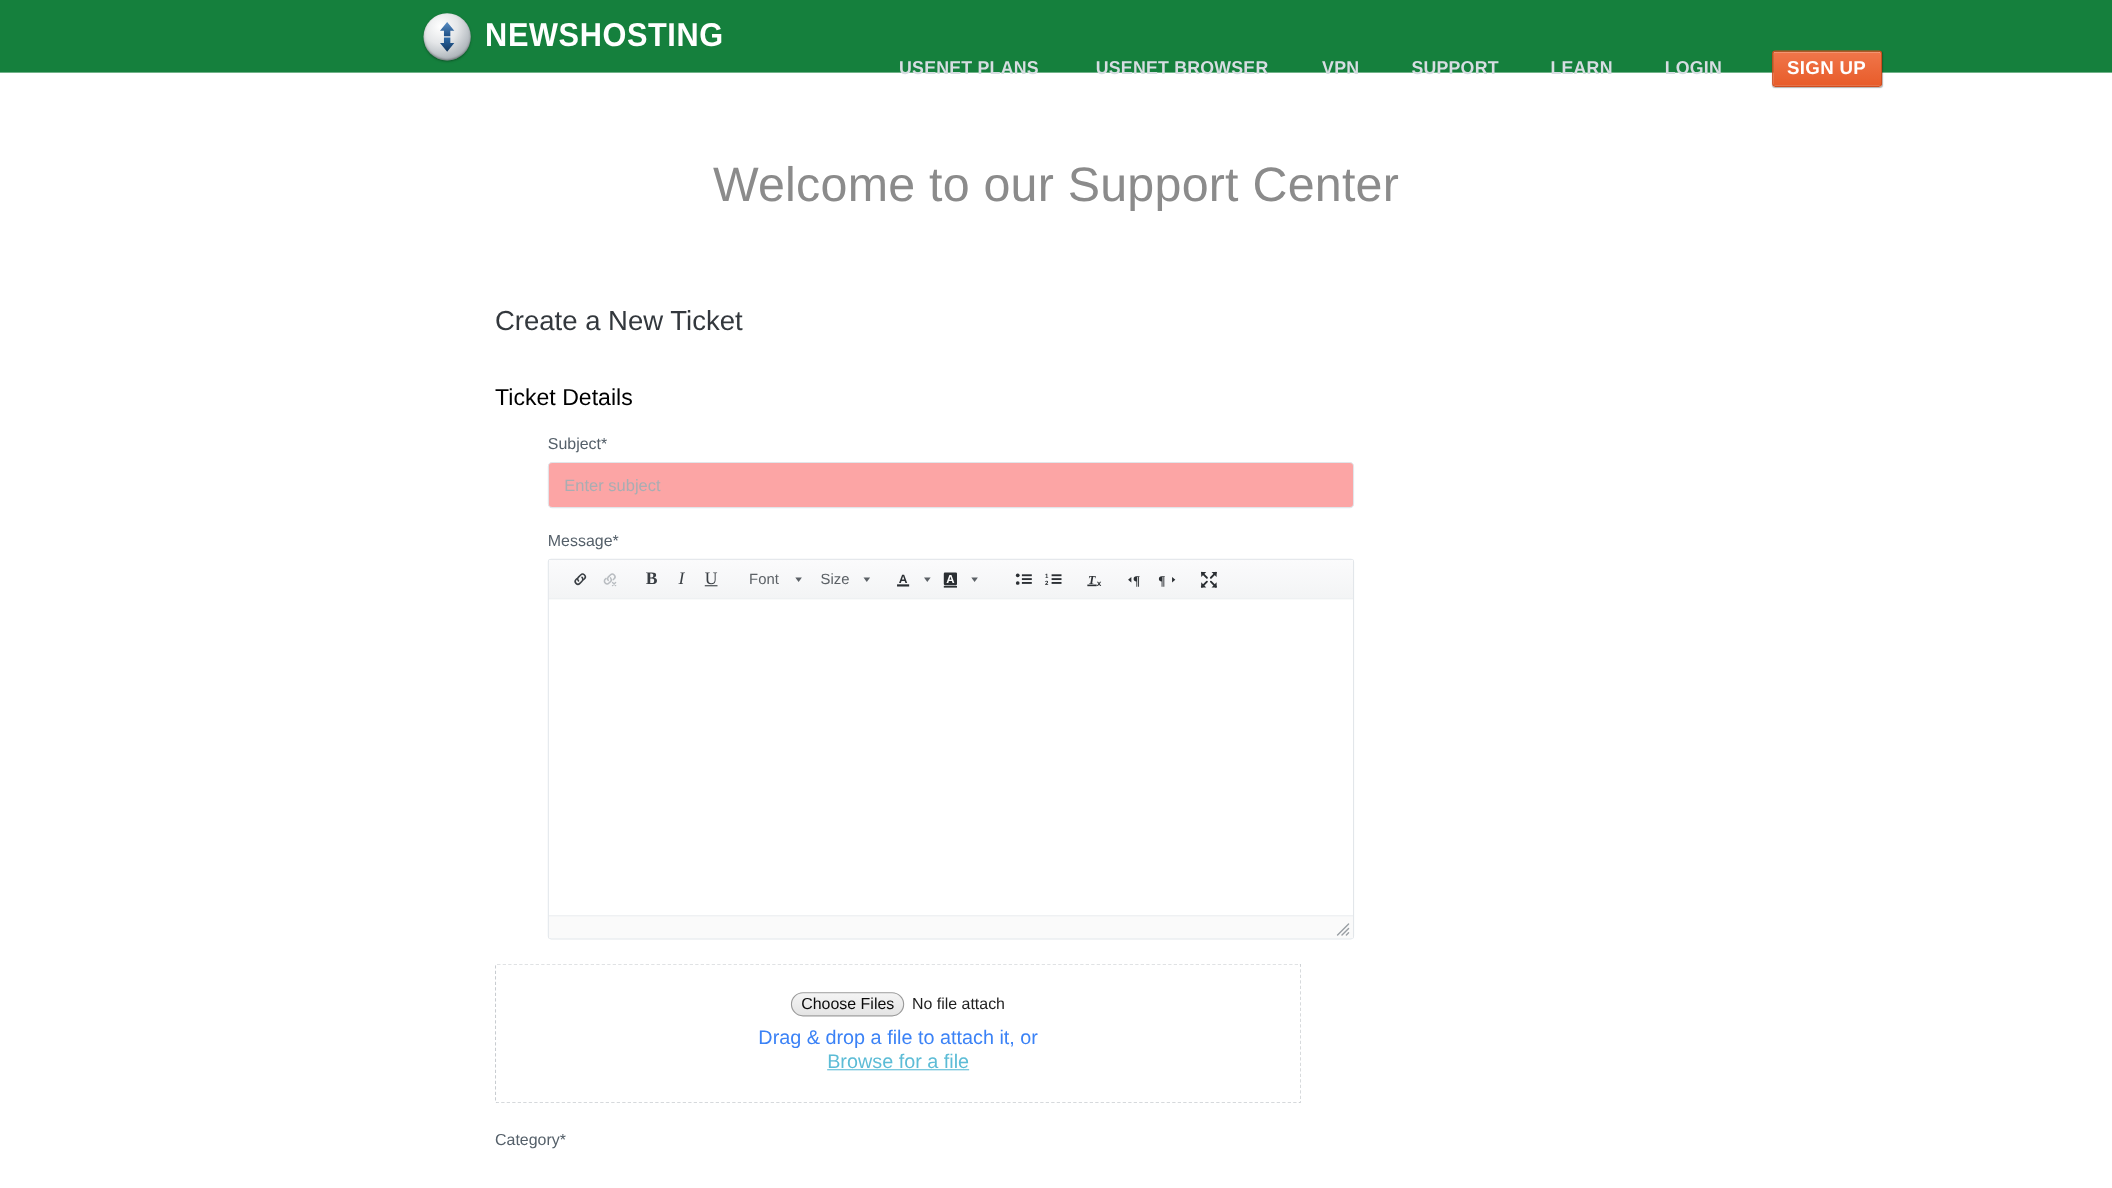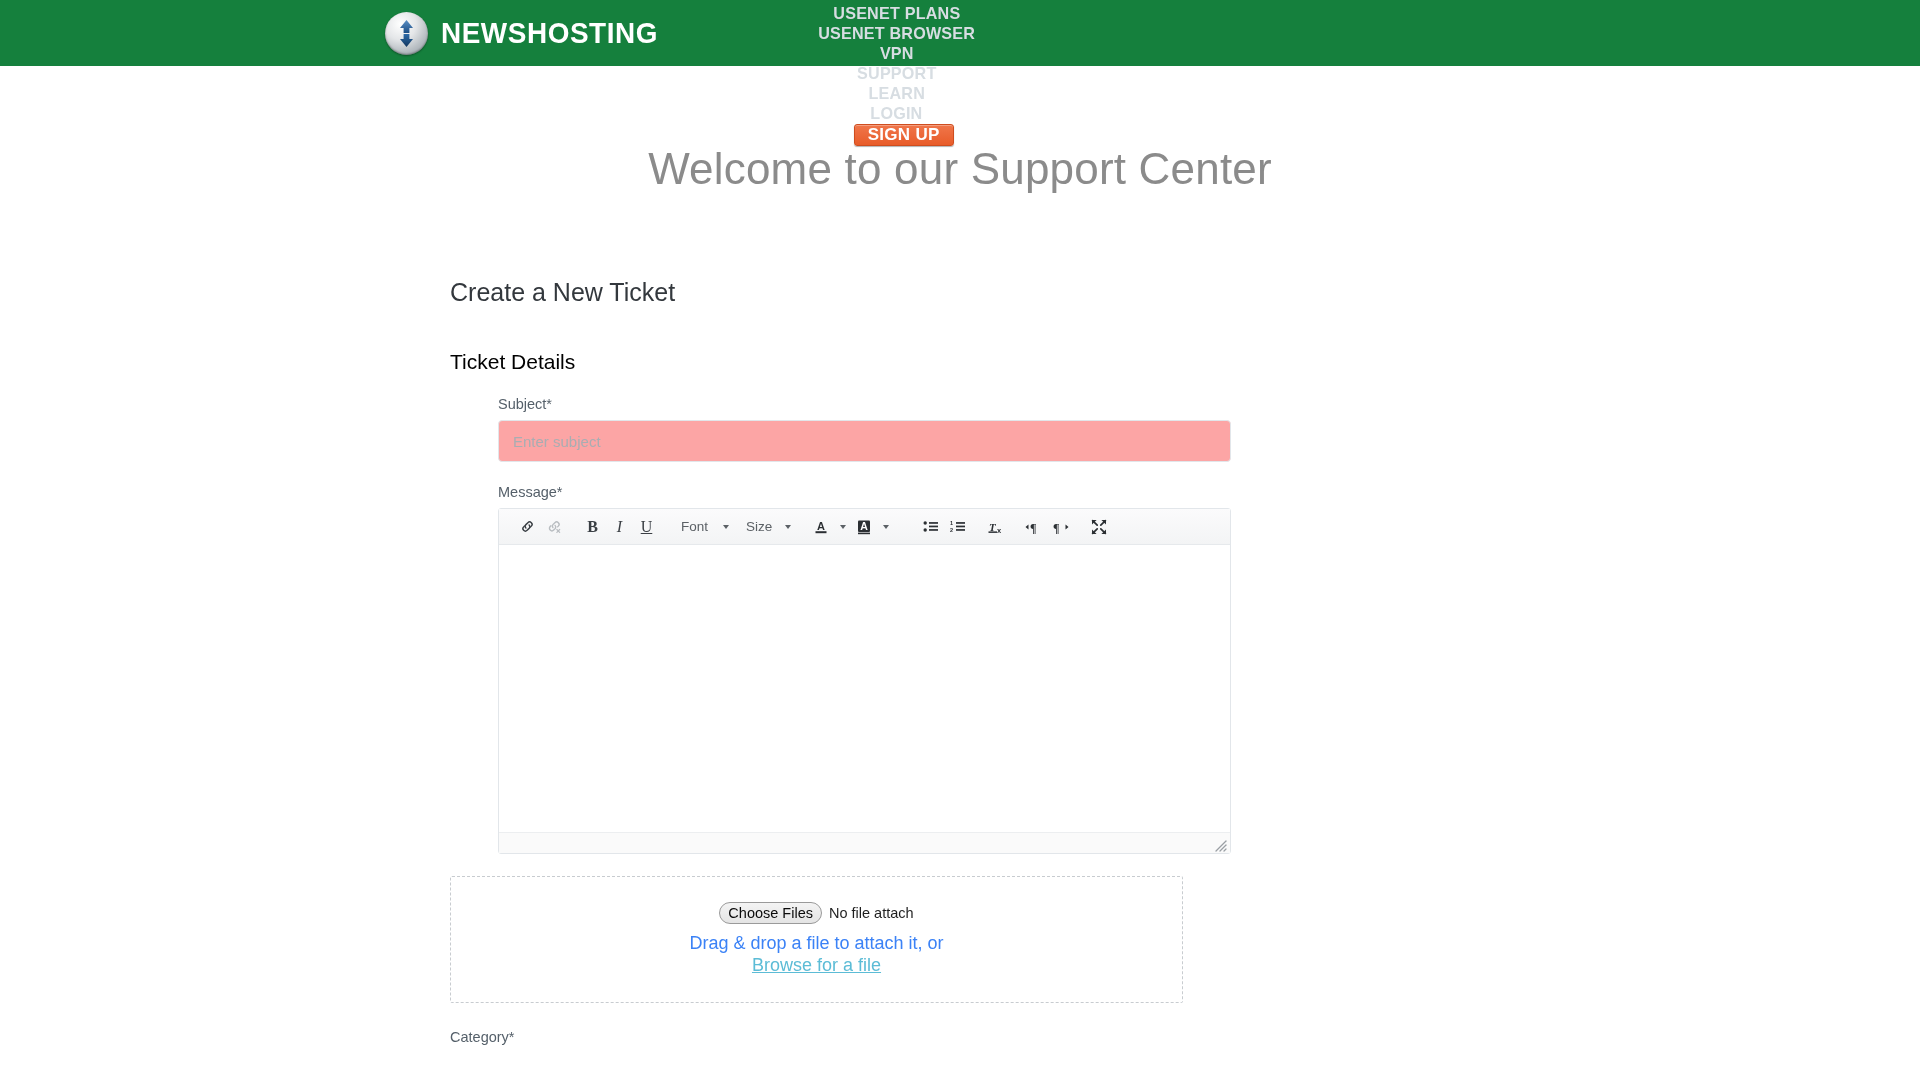--- a/index.html
+++ b/index.html
@@ -43,26 +43,25 @@
     letter-spacing: 0.6px;
     font-family: "Liberation Sans Narrow", "Liberation Sans", sans-serif;
     transform: scaleX(0.93);
     transform-origin: left center;
     white-space: nowrap;
   }
 
   .main-nav {
     position: absolute;
     left: 800px;
-    top: 4px;
+    top: 17px;
     height: 90px;
     display: flex;
     align-items: center;
-    gap: 0;
-    flex-direction: column;
+    gap: 16px;
   }
   .nav-link {
     color: #d7dde2;
     text-decoration: none;
     font-size: 17px;
     font-weight: bold;
     letter-spacing: 0.2px;
     padding: 0 14px;
     font-family: "Liberation Sans Narrow", "Liberation Sans", sans-serif;
     transform: scaleX(0.95);

